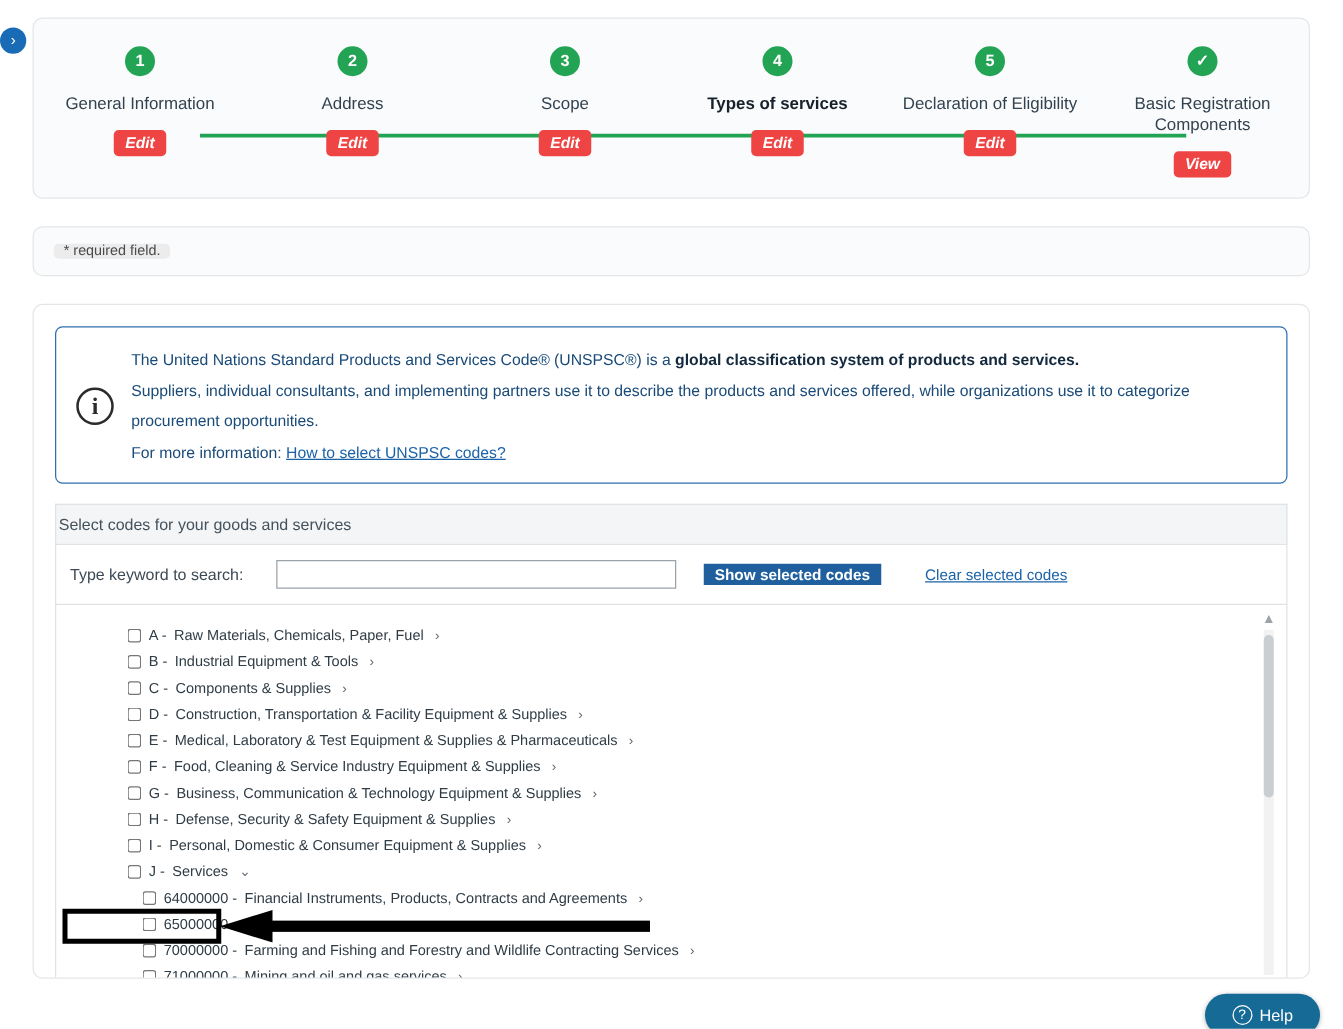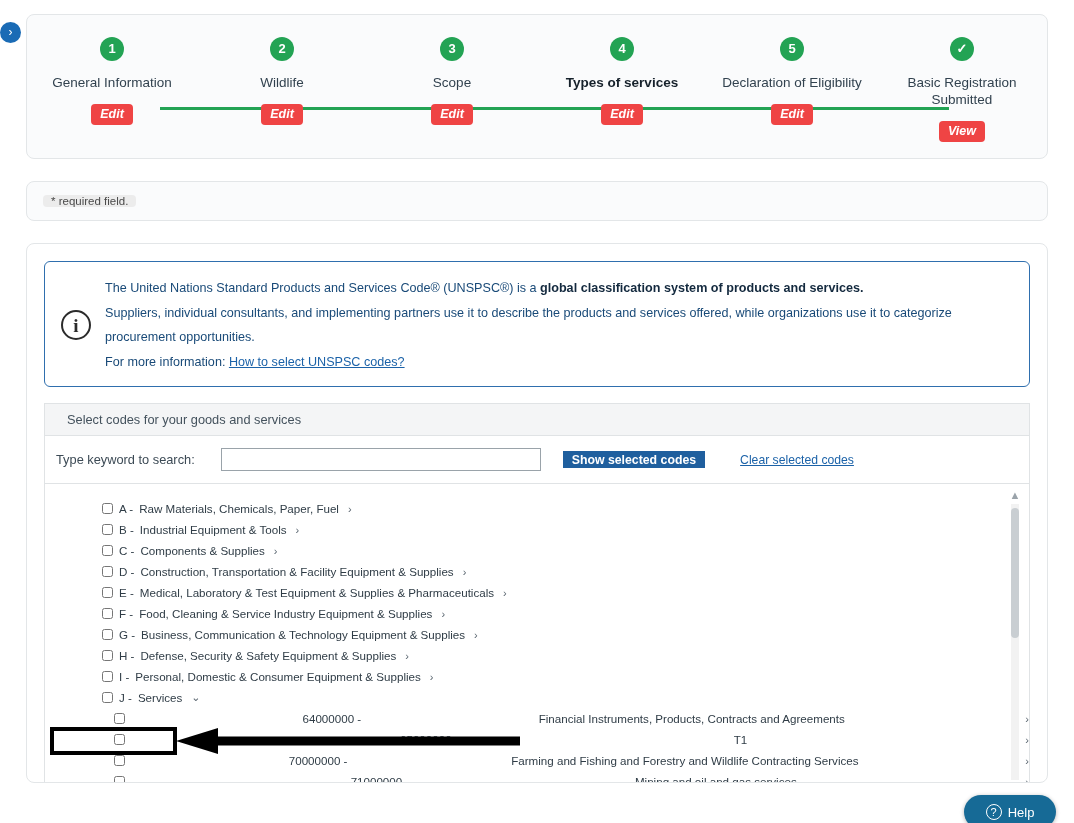--- a/index.html
+++ b/index.html
@@ -156,21 +156,21 @@
   }
   .info-lines { font-size: 12.6px; color: #194a78; line-height: 1.95; }
   .info-lines b { color: #13293e; }
   .info-lines a { color: #1b62a8; }
 
   .section-head {
     margin-top: 16px;
     background: #f4f5f6;
     border: 1px solid #e0e3e5;
     border-bottom: none;
-    padding: 8px 22px;
+    padding: 8px 2px;
     font-size: 12.8px;
     color: #44525d;
   }
   .search-row {
     border: 1px solid #e0e3e5;
     padding: 12px 11px;
     display: flex;
     align-items: center;
     gap: 16px;
   }
@@ -214,21 +214,21 @@
   }
   .node {
     display: flex;
     align-items: center;
     gap: 6px;
     height: 21px;
     font-size: 11.6px;
     color: #2f3c46;
     white-space: nowrap;
   }
-  .node.child { padding-left: 12px; justify-content: space-between; }
+  .node.child { padding-left: 12px; }
   .node input[type=checkbox] {
     width: 11px; height: 11px;
     margin: 0;
     accent-color: #777;
   }
   .node .code { color: #2f3c46; }
   .node .chev {
     color: #5a6670;
     font-size: 11px;
     margin-left: 3px;
@@ -327,21 +327,21 @@
     <div class="steps">
 
       <div class="step">
         <div class="bullet">1</div>
         <div class="label">General Information</div>
         <div class="action">Edit</div>
       </div>
 
       <div class="step">
         <div class="bullet">2</div>
-        <div class="label">Wildlife</div>
+        <div class="label">Address</div>
         <div class="action">Edit</div>
       </div>
 
       <div class="step">
         <div class="bullet">3</div>
         <div class="label">Scope</div>
         <div class="action">Edit</div>
       </div>
 
       <div class="step current">
@@ -351,21 +351,21 @@
       </div>
 
       <div class="step">
         <div class="bullet">5</div>
         <div class="label">Declaration of Eligibility</div>
         <div class="action">Edit</div>
       </div>
 
       <div class="step">
         <div class="bullet">✓</div>
-        <div class="label">Basic Registration Submitted</div>
+        <div class="label">Basic Registration Components</div>
         <div class="action">View</div>
       </div>
 
     </div>
   </div>
 
   <div class="req-card">
     <span class="req-pill">* required field.</span>
   </div>
 

